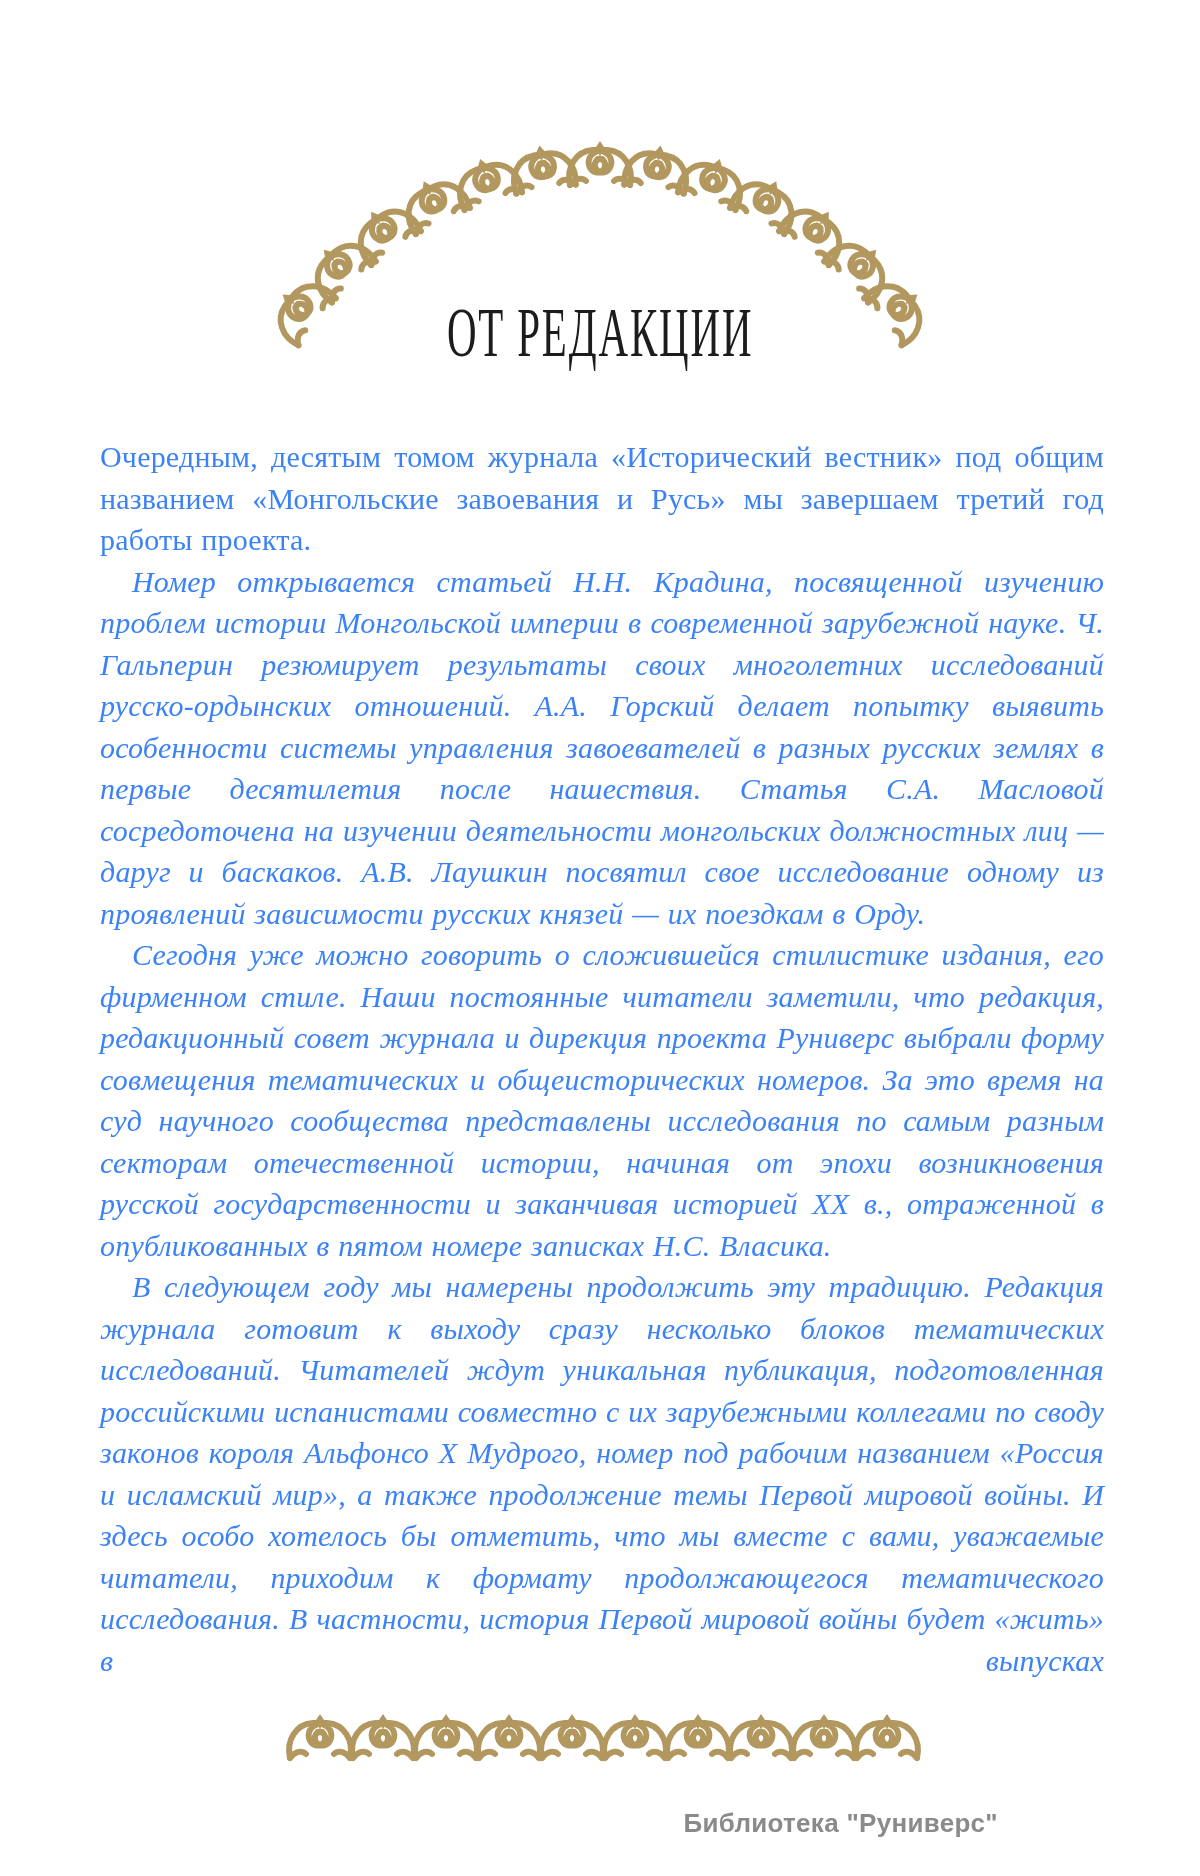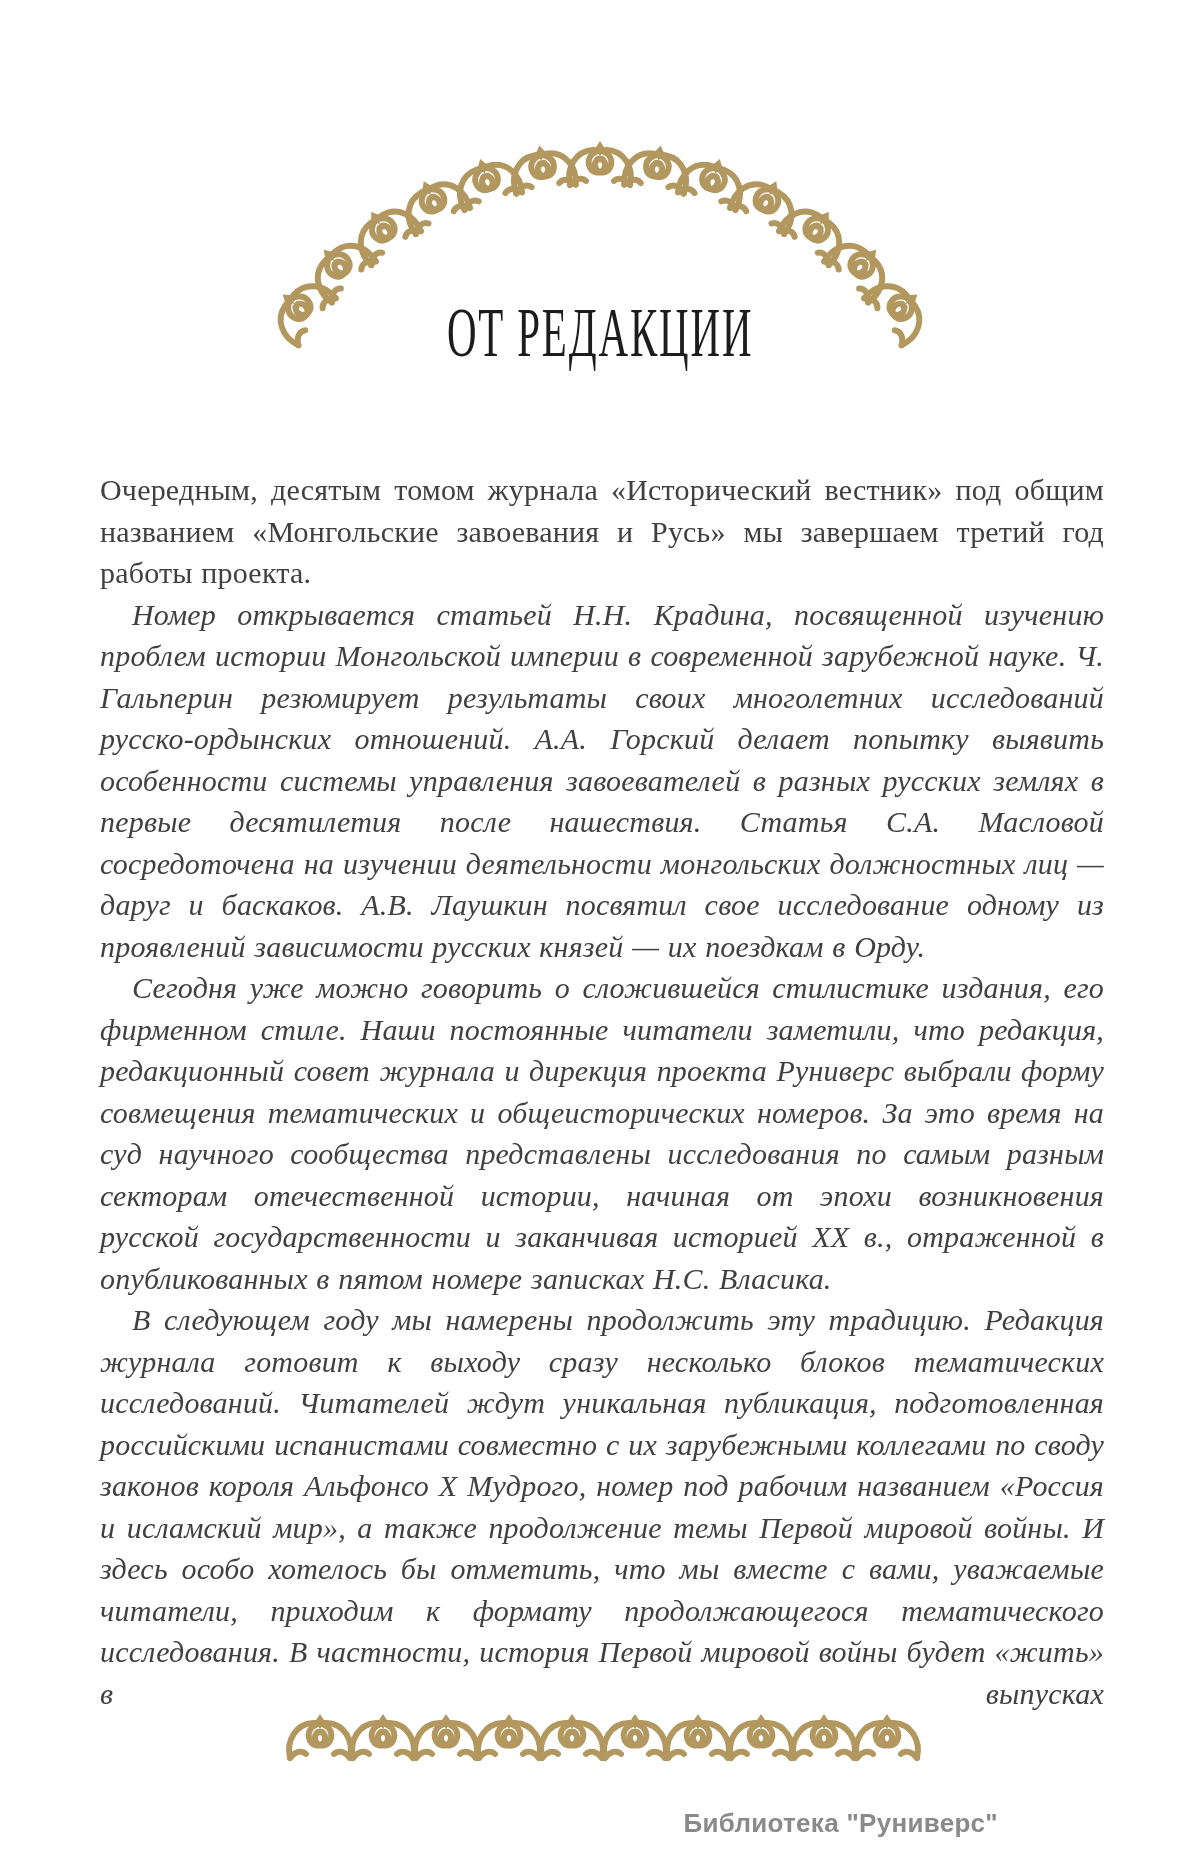--- a/index.html
+++ b/index.html
@@ -86,21 +86,21 @@
       <use href="#scroll-motif" transform="rotate(34.4 600 546) translate(600 165)"></use>
       <use href="#scroll-motif" transform="rotate(43 600 546) translate(600 165)"></use>
       <use href="#scroll-motif" transform="rotate(51.6 600 546) translate(600 165)"></use>
     </g>
   </svg>
 
   <h1 class="page-title">
     <span class="condense">ОТ РЕДАКЦИИ</span>
   </h1>
 
-  <div class="textblock" lang="ru" style="color: #404040; margin-top: 33px;">
+  <div class="textblock" lang="ru" style="color: #3b82f6;">
     <p>Очередным, десятым томом журнала «Исторический вестник» под общим названием «Монгольские завоевания и Русь» мы завершаем третий год работы проекта.</p>
     <p>Номер открывается статьей Н.Н. Крадина, посвященной изучению проблем истории Монгольской империи в современной зарубежной науке. Ч. Гальперин резюмирует результаты своих многолетних исследований русско-ордынских отношений. А.А. Горский делает попытку выявить особенности системы управления завоевателей в разных русских землях в первые десятилетия после нашествия. Статья С.А. Масловой сосредоточена на изучении деятельности монгольских должностных лиц — даруг и баскаков. А.В. Лаушкин посвятил свое исследование одному из проявлений зависимости русских князей — их поездкам в Орду.</p>
     <p>Сегодня уже можно говорить о сложившейся стилистике издания, его фирменном стиле. Наши постоянные читатели заметили, что редакция, редакционный совет журнала и дирекция проекта Руниверс выбрали форму совмещения тематических и общеисторических номеров. За это время на суд научного сообщества представлены исследования по самым разным секторам отечественной истории, начиная от эпохи возникновения русской государственности и заканчивая историей XX в., отраженной в опубликованных в пятом номере записках Н.С. Власика.</p>
     <p class="continued">В следующем году мы намерены продолжить эту традицию. Редакция журнала готовит к выходу сразу несколько блоков тематических исследований. Читателей ждут уникальная публикация, подготовленная российскими испанистами совместно с их зарубежными коллегами по своду законов короля Альфонсо X Мудрого, номер под рабочим названием «Россия и исламский мир», а также продолжение темы Первой мировой войны. И здесь особо хотелось бы отметить, что мы вместе с вами, уважаемые читатели, приходим к формату продолжающегося тематического исследования. В частности, история Первой мировой войны будет «жить» в выпусках</p>
   </div>
 
   <svg class="ornament bottom" width="1200" height="70" viewBox="0 0 1200 70" xmlns="http://www.w3.org/2000/svg" aria-hidden="true" style="color: rgb(178, 152, 95);">
     <g>
       <use href="#scroll-motif" transform="translate(320 36)"></use>
       <use href="#scroll-motif" transform="translate(383 36)"></use>

